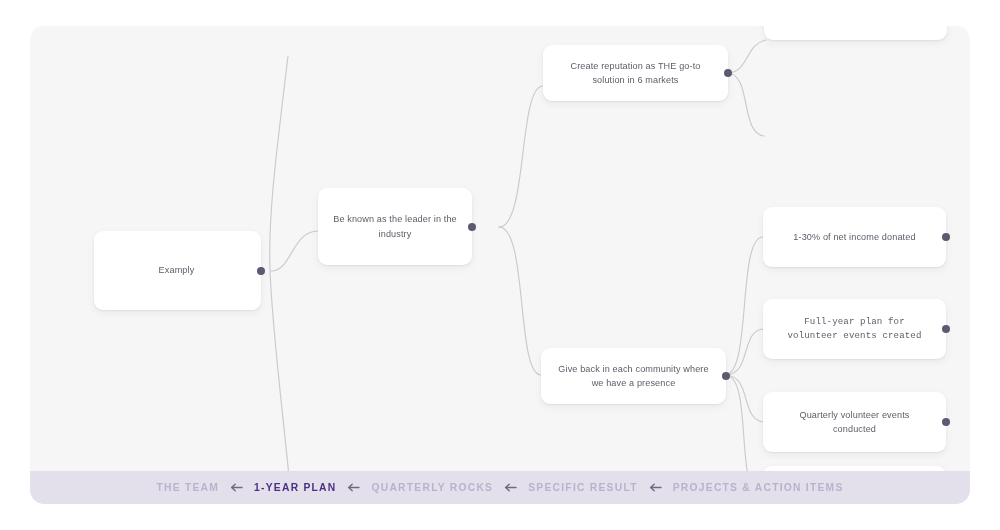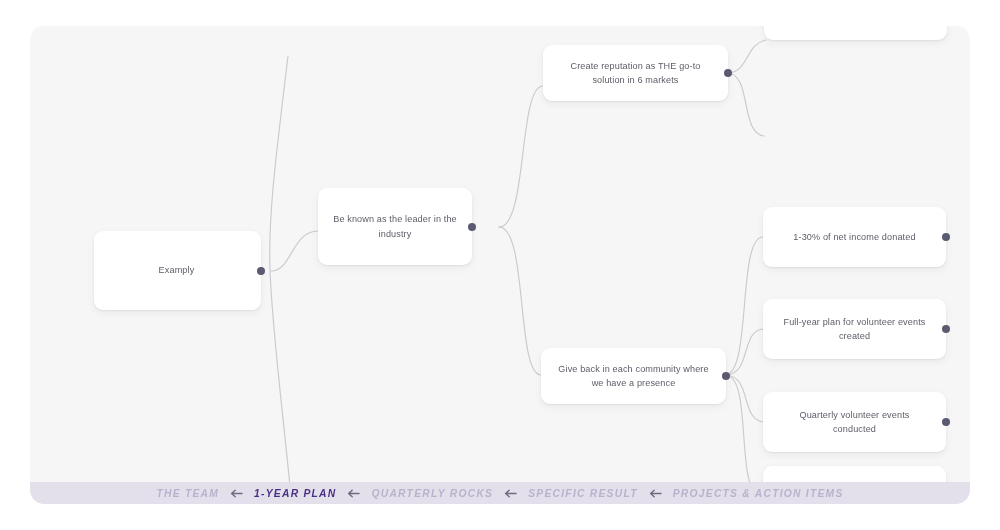--- a/index.html
+++ b/index.html
@@ -90,29 +90,28 @@
     transform: translateY(-50%);
     cursor: pointer;
   }
 
   
   .level-bar {
     position: absolute;
     left: 0;
     bottom: 0;
     width: 940px;
-    height: 22px;
+    height: 33px;
     background: #e3e0ec;
     display: flex;
     align-items: center;
     justify-content: center;
     gap: 0;
     border-bottom-left-radius: 14px;
     border-bottom-right-radius: 14px;
-    font-style: italic;
   }
 
   .level-item {
     font-size: 10.3px;
     letter-spacing: 1.25px;
     font-weight: 700;
     color: #b9b2cc;
     padding: 0 9px;
     cursor: pointer;
     white-space: nowrap;
@@ -186,21 +185,21 @@
       <div class="node is-empty" style="left:734px; top:-16px; width:183px; height:30px;">
         
       </div>
 
 
       <div class="node" style="left:733px; top:181px; width:183px; height:60px;">
         <span class="node-label">1-30% of net income donated</span>
         <span class="node-dot"></span>
       </div>
 
-      <div class="node" style="left:733px; top:273px; width:183px; height:60px;">
+      <div class="node" style="left:733px; top:273px; width:183px; height:60px;font-family:Liberation Mono, monospace;">
         <span class="node-label">Full-year plan for volunteer events created</span>
         <span class="node-dot"></span>
       </div>
 
       <div class="node" style="left:733px; top:366px; width:183px; height:60px;">
         <span class="node-label">Quarterly volunteer events conducted</span>
         <span class="node-dot"></span>
       </div>
 
       <div class="node is-empty" style="left:733px; top:440px; width:183px; height:34px;">

